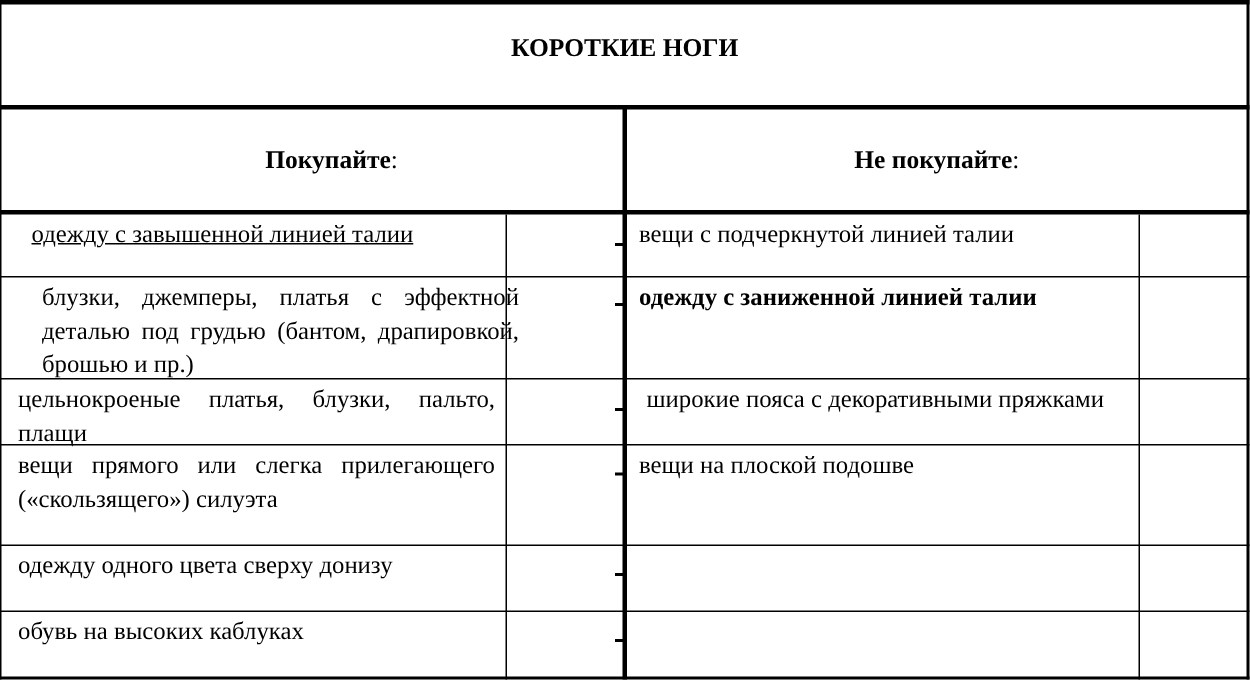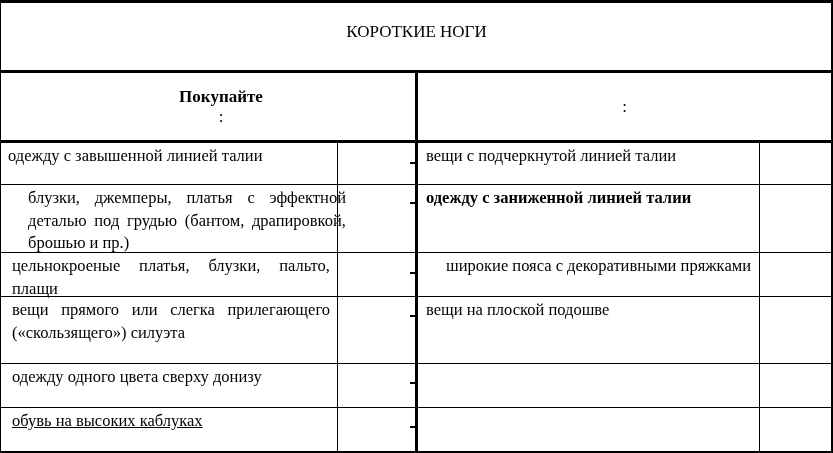--- a/index.html
+++ b/index.html
@@ -2,21 +2,21 @@
 <html><head>
 <meta charset="utf-8">
 <style>
   html, body { margin:0; padding:0; background:#ffffff; }
   body { width:833px; height:453px; position:relative; overflow:hidden;
          font-family:"Liberation Serif", serif; color:#000; }
   .hline { position:absolute; background:#000; }
   .vline { position:absolute; background:#000; }
   .title { position:absolute; left:0; top:3px; width:833px; height:57px;
            display:flex; align-items:center; justify-content:center;
-           font-weight:normal; font-size:17px; }
+           font-weight:bold; font-size:17px; }
   .colhead { position:absolute; top:73px; height:67px; display:flex;
              align-items:center; justify-content:center; font-size:17px; }
   .colhead b { font-weight:bold; }
   .cell { position:absolute; box-sizing:border-box; font-size:16.5px;
           line-height:22.5px; padding:2px 0 0 0; text-align:justify;
           text-align-last:left; }
   .tick { position:absolute; width:6px; height:2px; background:#000; }
 </style>
 </head>
 <body>
@@ -39,33 +39,34 @@
 
 <div class="tick" style="left:410px;top:162px;"></div>
 <div class="tick" style="left:410px;top:202px;"></div>
 <div class="tick" style="left:410px;top:272px;"></div>
 <div class="tick" style="left:410px;top:315px;"></div>
 <div class="tick" style="left:410px;top:382px;"></div>
 <div class="tick" style="left:410px;top:426px;"></div>
 
 <div class="title">КОРОТКИЕ НОГИ</div>
 
-<div class="colhead" style="left:1px;width:440px;flex-direction:column;">
+<div class="colhead" style="left:1px;width:440px;">
   <b>Покупайте</b>
     <span>:</span>
 </div>
 <div class="colhead" style="left:418px;width:413px;">
+  <b>Не покупайте</b>
     <span>:</span>
 </div>
 
-<div class="cell" style="left:8px;top:143px;width:318px;">одежду с завышенной линией талии</div>
+<div class="cell" style="left:21px;top:143px;width:318px;text-decoration:underline;">одежду с завышенной линией талии</div>
 <div class="cell" style="left:28px;top:185px;width:318px;">блузки, джемперы, платья с эффектной деталью под грудью (бантом, драпировкой, брошью и пр.)</div>
 <div class="cell" style="left:12px;top:253px;width:318px;">цельнокроеные платья, блузки, пальто, плащи</div>
 <div class="cell" style="left:12px;top:297px;width:318px;">вещи прямого или слегка прилегающего («скользящего») силуэта</div>
 <div class="cell" style="left:12px;top:364px;width:318px;font-family:Liberation Serif, serif;">одежду одного цвета сверху донизу</div>
-<div class="cell" style="left:12px;top:408px;width:318px;text-decoration:underline;">обувь на высоких каблуках</div>
+<div class="cell" style="left:12px;top:408px;width:318px;">обувь на высоких каблуках</div>
 
 <div class="cell" style="left:426px;top:143px;width:326px;">вещи с подчеркнутой линией талии</div>
 <div class="cell" style="left:426px;top:185px;width:326px;font-weight:bold;">одежду с заниженной линией талии</div>
-<div class="cell" style="left:446px;top:253px;width:326px;">широкие пояса с декоративными пряжками</div>
+<div class="cell" style="left:431px;top:253px;width:326px;">широкие пояса с декоративными пряжками</div>
 <div class="cell" style="left:426px;top:297px;width:326px;">вещи на плоской подошве</div>
 <div class="cell" style="left:426px;top:364px;width:326px;"></div>
 <div class="cell" style="left:426px;top:408px;width:326px;"></div>
 
 </body></html>

